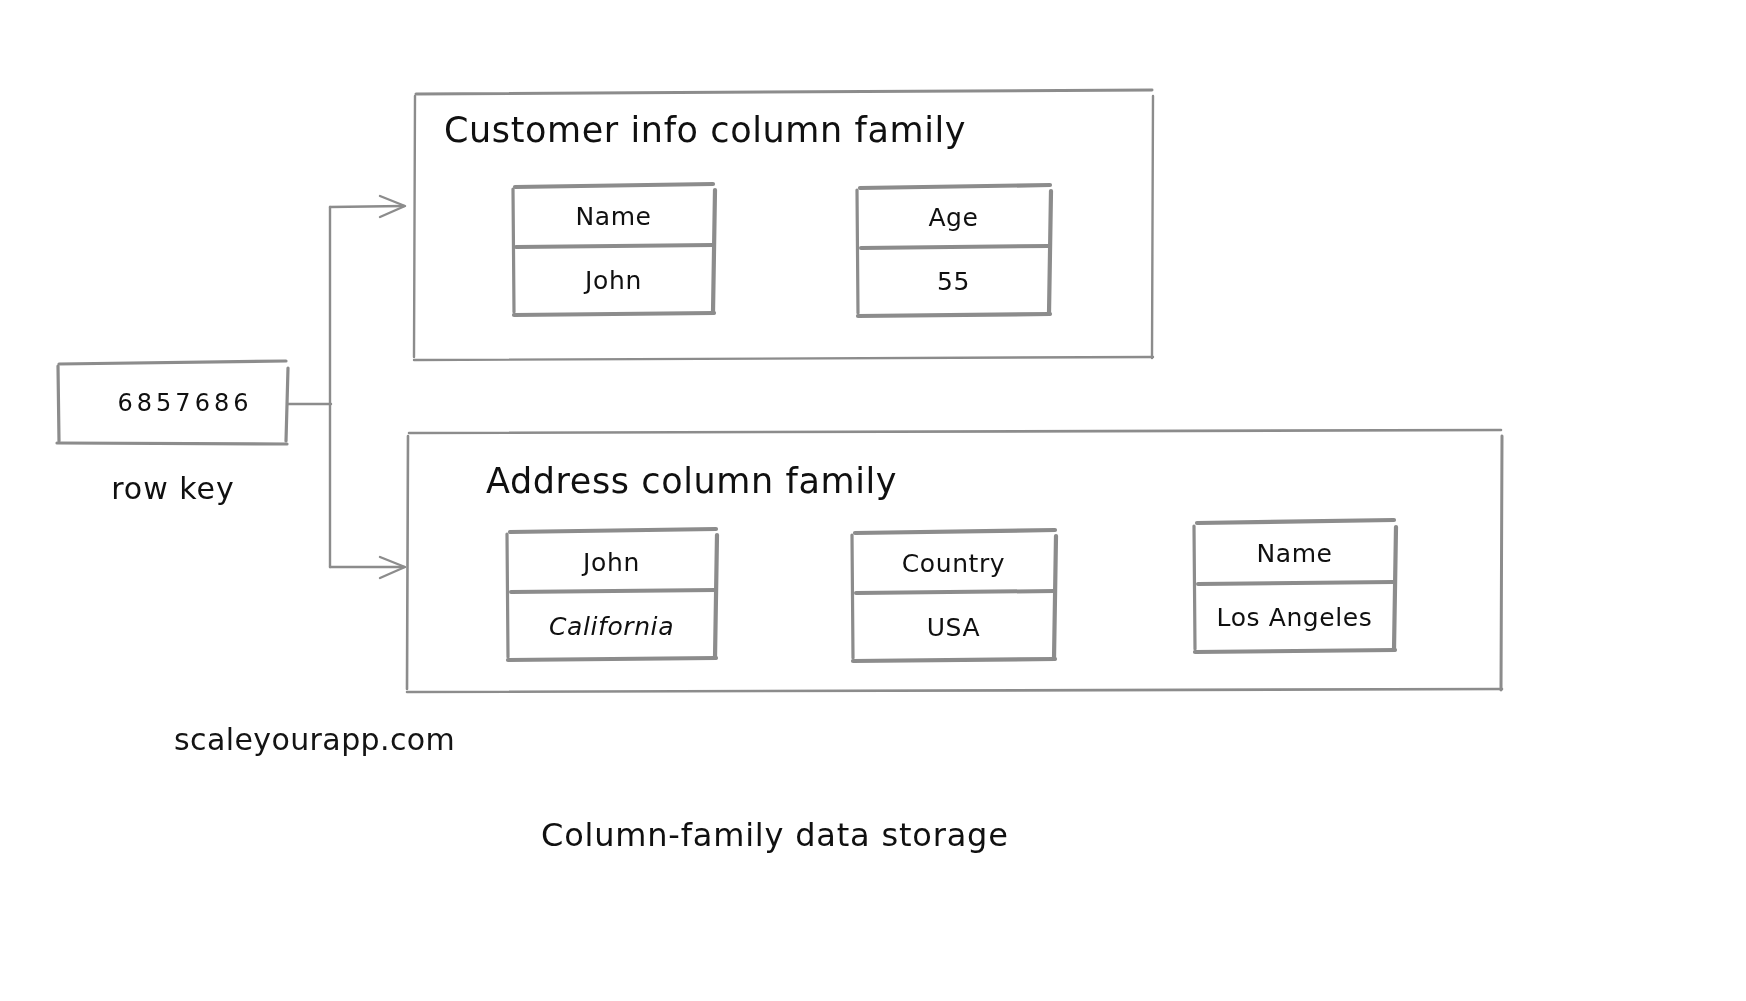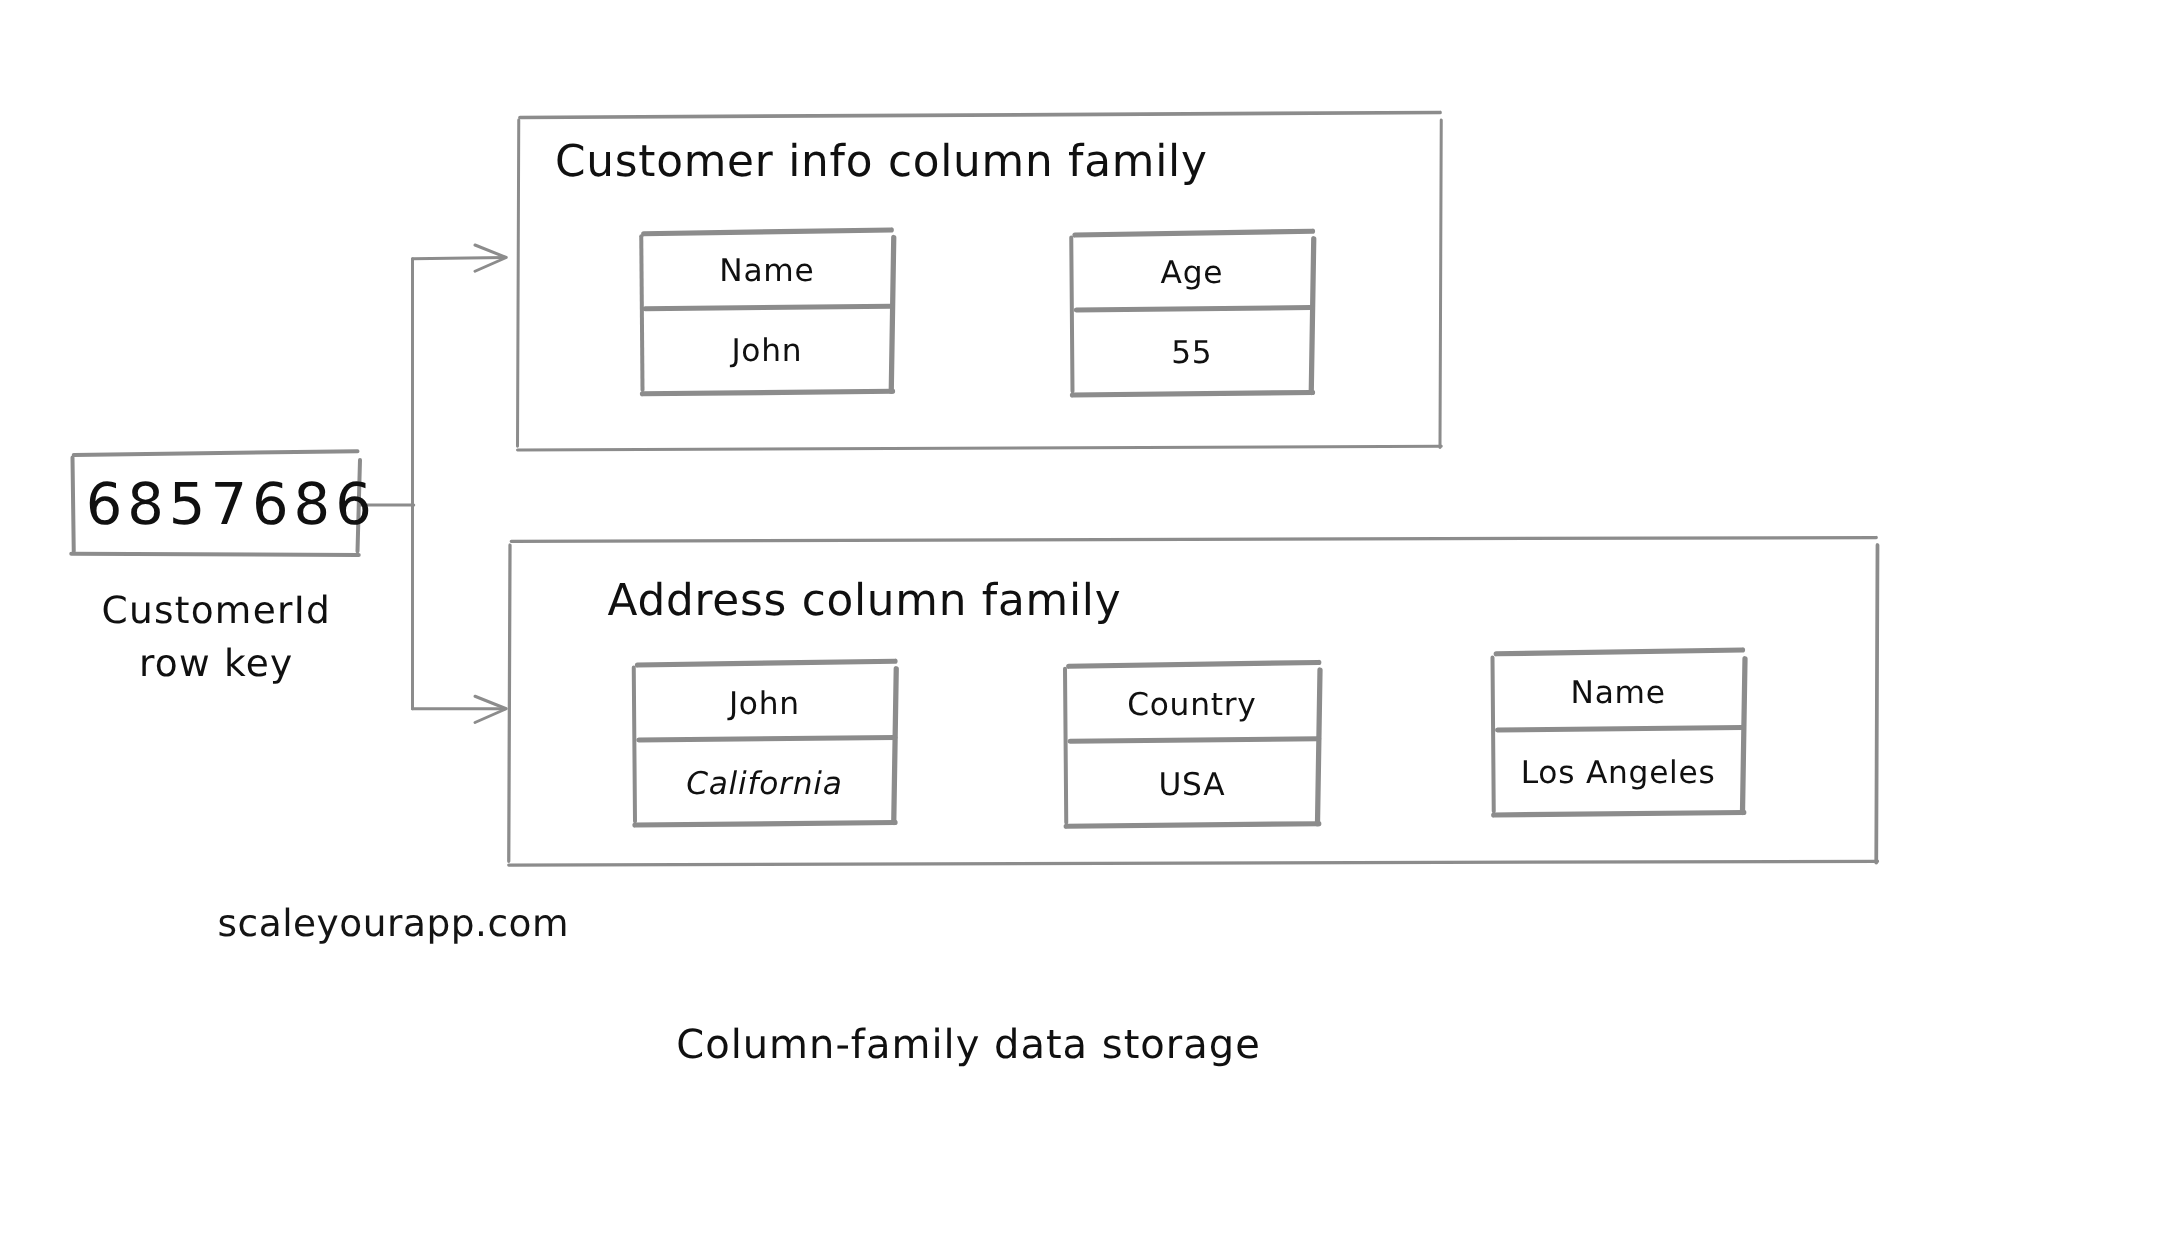--- a/index.html
+++ b/index.html
@@ -31,21 +31,21 @@
     position: absolute;
     left: 0;
     top: 0;
     width: 1746px;
     height: 1001px;
     pointer-events: none;
   }
 
   
   .rowkey-value {
-    font-size: 46px;
+    font-size: 24px;
     letter-spacing: 4px;
     color: #101010;
     margin-left: 25px;
   }
   .rowkey-caption {
     font-size: 30px;
     line-height: 1.42;
     color: #101010;
     text-align: center;
     letter-spacing: 1px;
@@ -168,21 +168,20 @@
       </g>
 
     </g>
   </svg>
 
   <div class="center-text" style="left:57px; top:362px; width:231px; height:82px;">
     <span class="rowkey-value">6857686</span>
   </div>
 
   <div class="ink rowkey-caption" style="left:44px; top:468px; width:258px;">
-    <div>CustomerId</div>
     <div>row key</div>
   </div>
 
   <div class="ink family-title" style="left:444px; top:110px;">Customer info column family</div>
 
   <div class="center-text" style="left:513px; top:186px; width:201px; height:60px;">
     <span class="cell-header">Name</span>
   </div>
   <div class="center-text" style="left:513px; top:246px; width:201px; height:68px;">
     <span class="cell-value">John</span>

